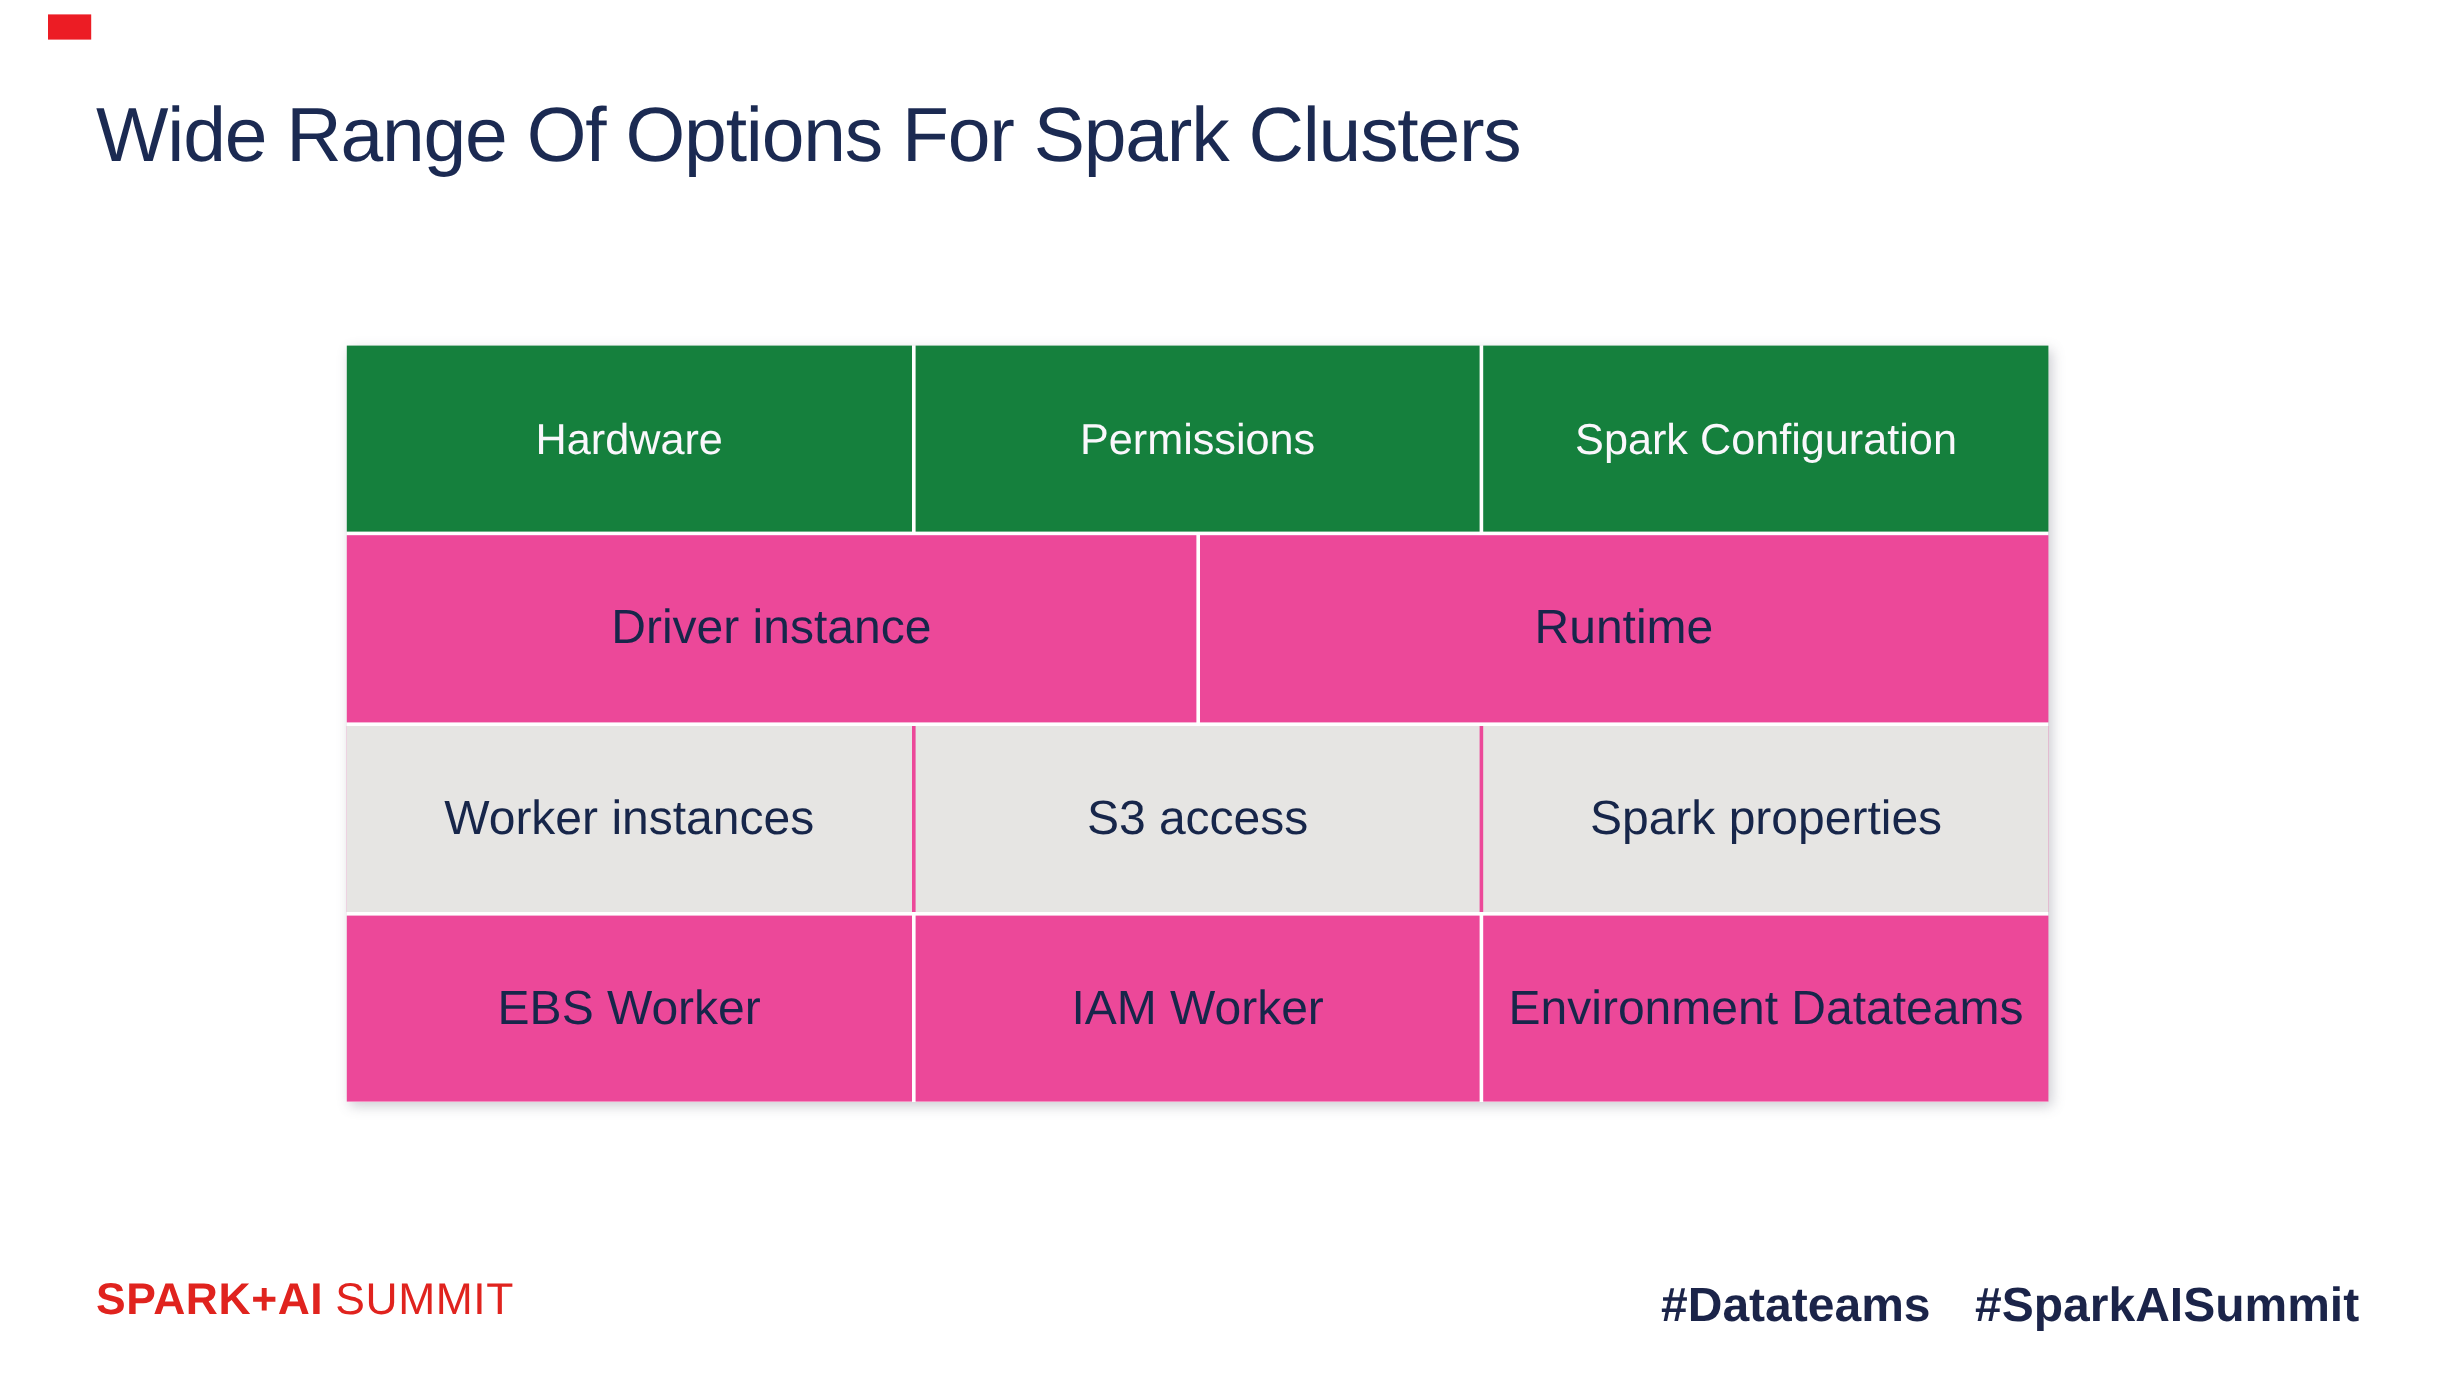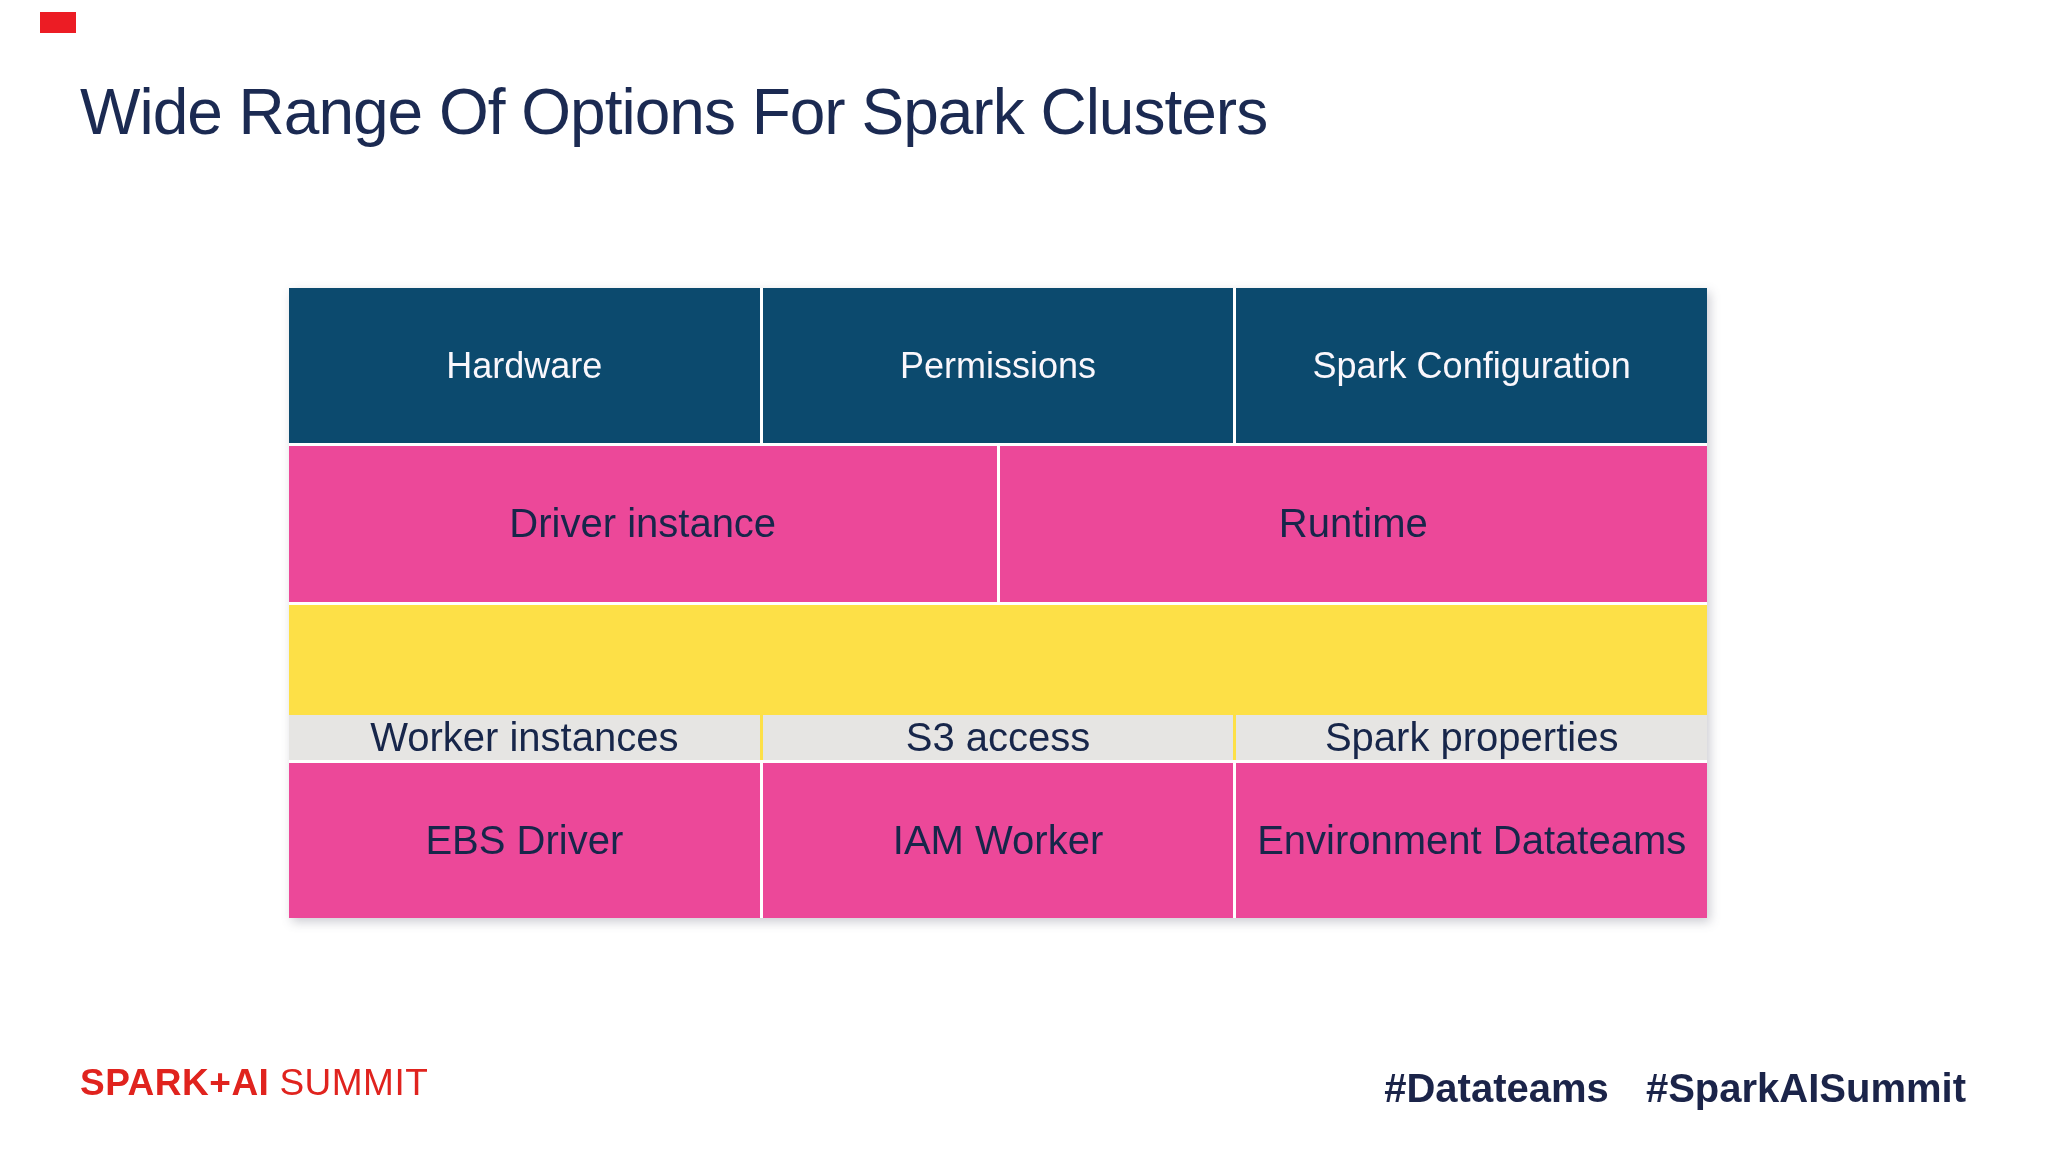--- a/index.html
+++ b/index.html
@@ -44,30 +44,30 @@
     gap: 3px;
   }
   .t-cell {
     flex: 1;
     display: flex;
     align-items: center;
     justify-content: center;
     text-align: center;
   }
   .row-header .t-cell {
-    background: #0c4a6e;
+    background: #15803d;
     color: #faf7fc;
     font-size: 36px;
   }
   .row-blue .t-cell {
     background: #ec4899;
     color: #17264a;
     font-size: 40px;
   }
-  .row-gray { background: #fde047; align-items: flex-end; }
+  .row-gray { background: #ec4899; }
   .row-gray .t-cell {
     background: #e6e5e3;
     color: #17264a;
     font-size: 40px;
   }
 
   .footer-brand {
     position: absolute;
     left: 80px; top: 1062px;
     font-size: 37px;
@@ -104,21 +104,21 @@
   <div class="t-row row-blue">
     <div class="t-cell">Driver instance</div>
     <div class="t-cell">Runtime</div>
   </div>
   <div class="t-row row-gray">
     <div class="t-cell">Worker instances</div>
     <div class="t-cell">S3 access</div>
     <div class="t-cell">Spark properties</div>
   </div>
   <div class="t-row row-blue">
-    <div class="t-cell">EBS Driver</div>
+    <div class="t-cell">EBS Worker</div>
     <div class="t-cell">IAM Worker</div>
     <div class="t-cell">Environment Datateams</div>
   </div>
 </div>
 
 <div class="footer-brand">
   <span class="brand-bold">SPARK+AI</span><span class="brand-regular">SUMMIT</span>
 </div>
 
 <div class="footer-hashtags">

